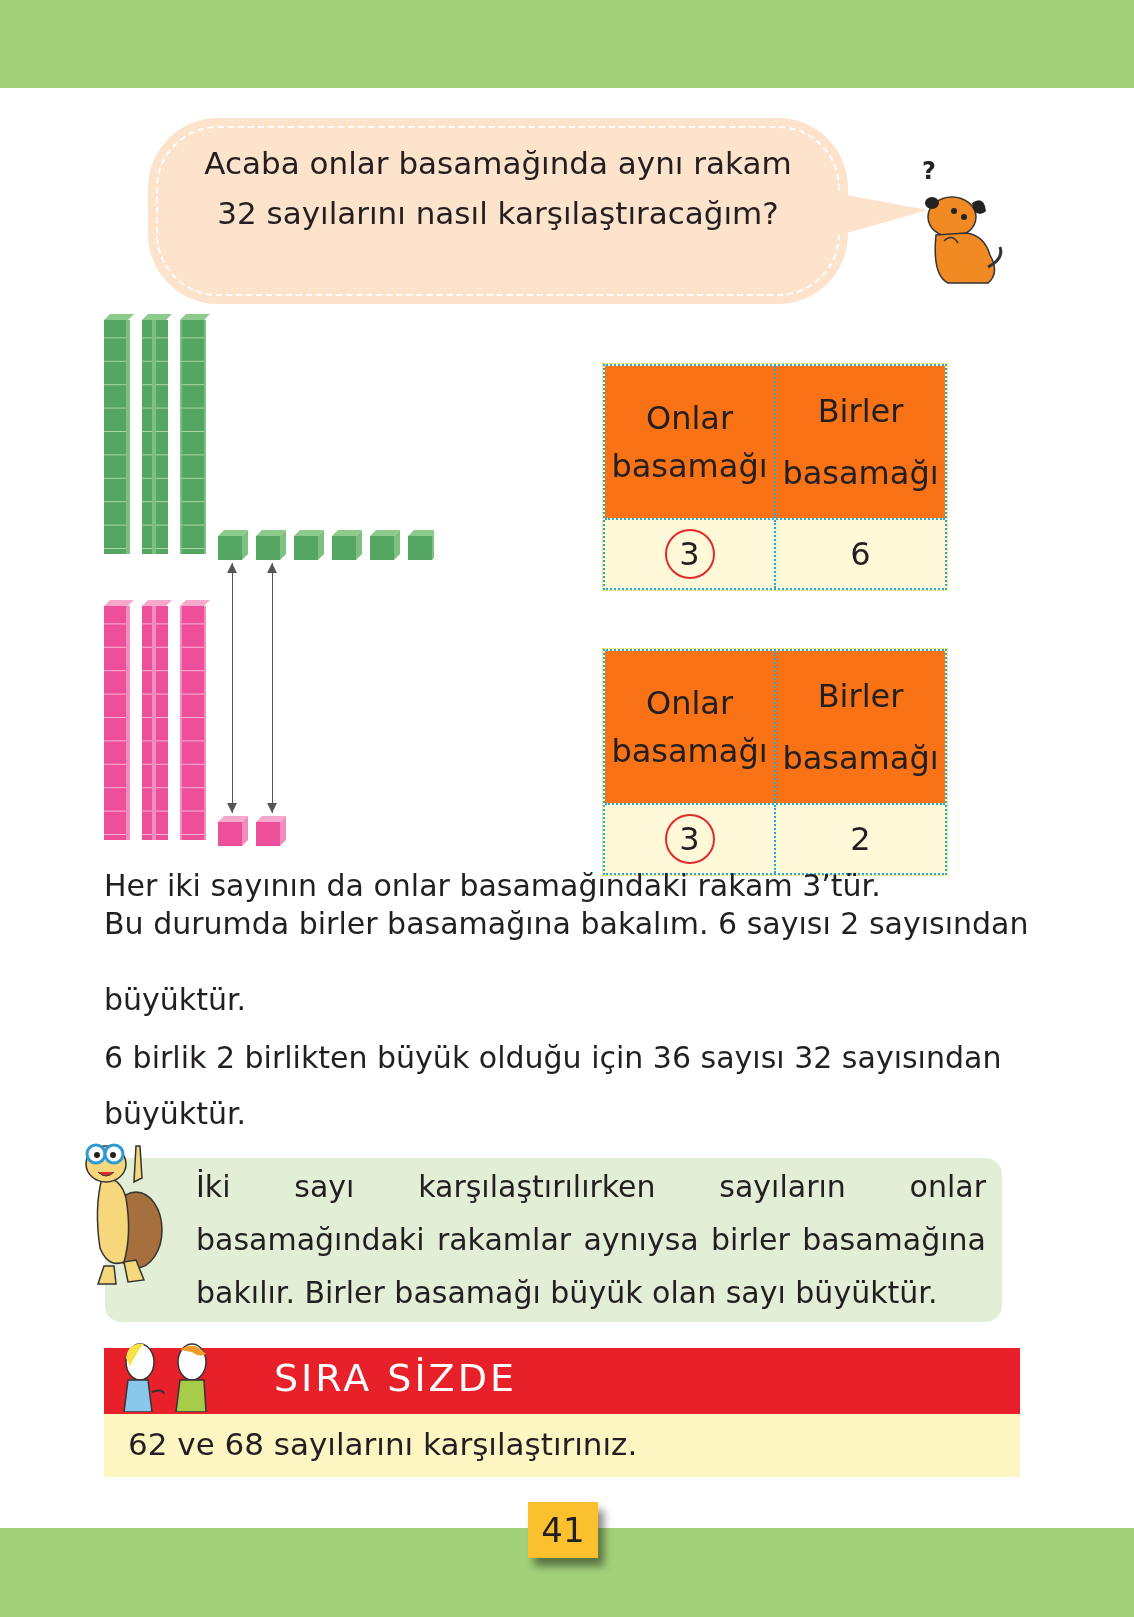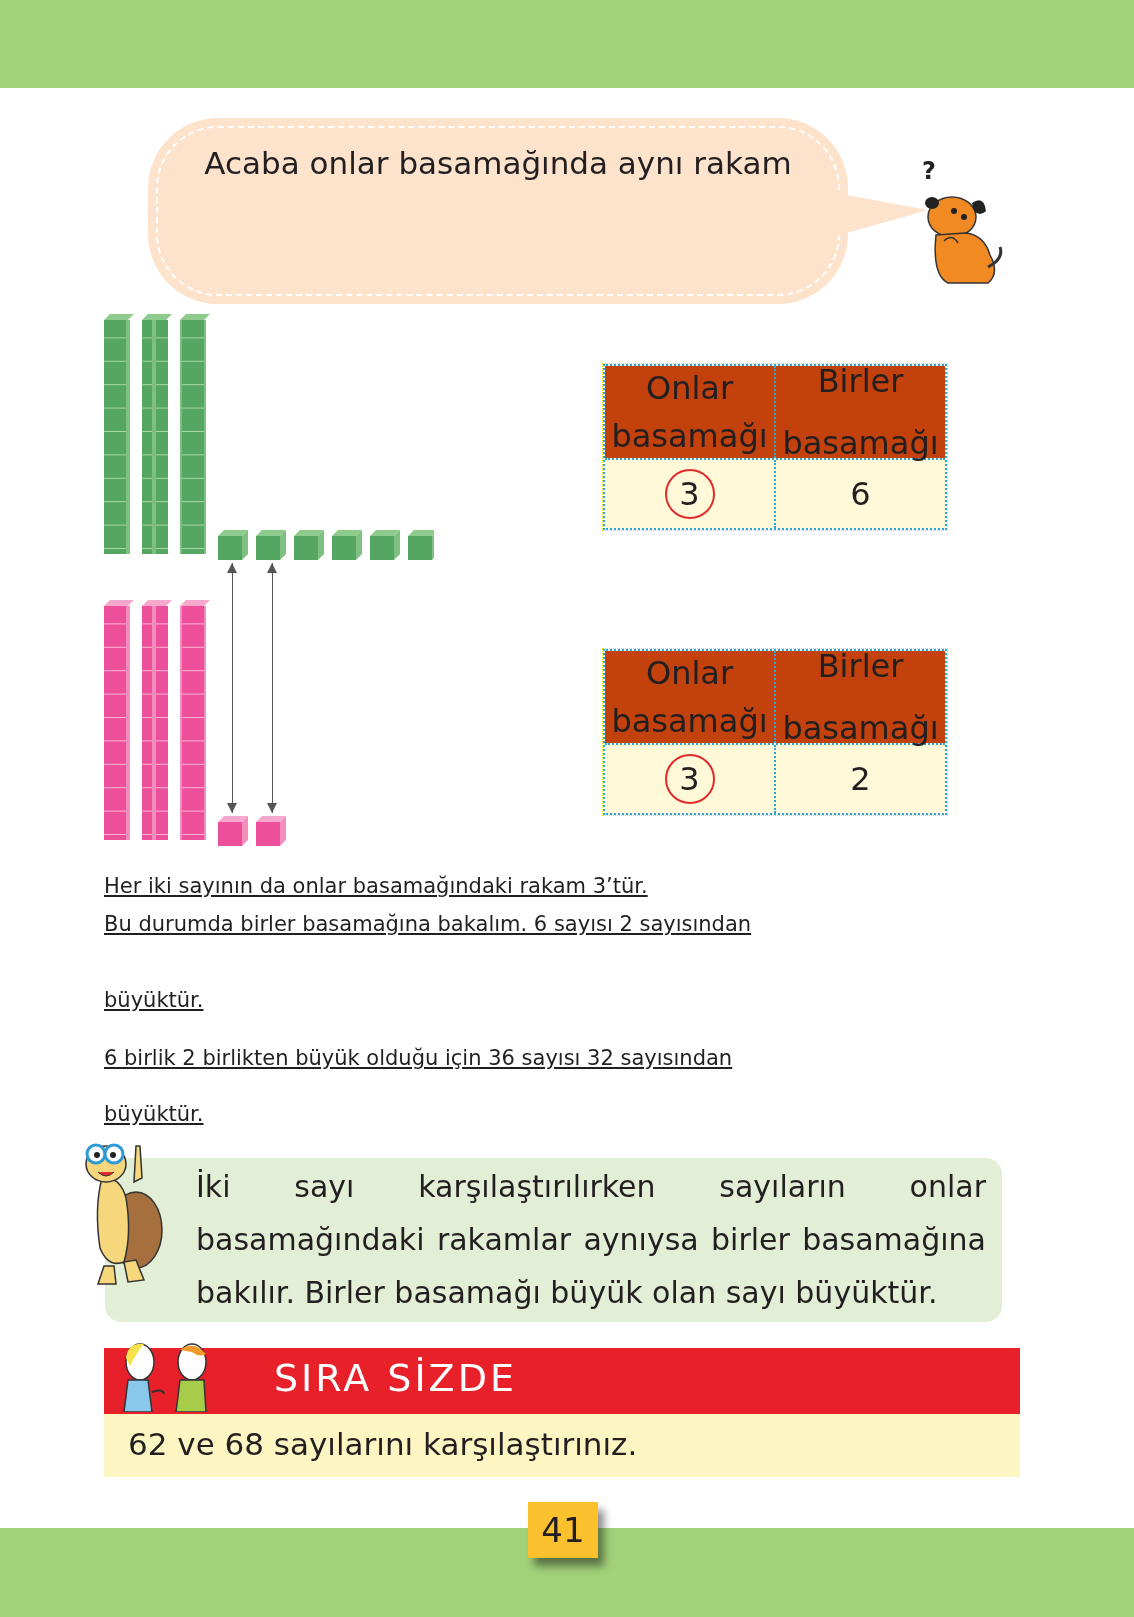--- a/index.html
+++ b/index.html
@@ -21,29 +21,29 @@
   
   .blocks{position:absolute;}
   .arrow{position:absolute;width:1px;background:#555;}
   .arrow::before,.arrow::after{content:"";position:absolute;left:-5px;width:0;height:0;border-left:5px solid transparent;border-right:5px solid transparent;}
   .arrow::before{top:0;border-bottom:10px solid #555;}
   .arrow::after{bottom:0;border-top:10px solid #555;}
 
   
   .pv-table{position:absolute;width:340px;border:2px dotted #27a9d6;outline:1px dotted #f2e100;}
   .pv-row{display:flex;}
-  .pv-head{background:#c2410c;height:92px;}
+  .pv-head{background:#f97316;height:152px;}
   .pv-val{background:#fff9da;height:68px;}
   .pv-cell{flex:1;display:flex;flex-direction:column;align-items:center;justify-content:center;font-size:32px;line-height:48px;}
   .pv-cell + .pv-cell{border-left:2px dotted #27a9d6;gap:14px;}
   .pv-head + .pv-val{border-top:2px dotted #27a9d6;}
   .circled{display:inline-flex;align-items:center;justify-content:center;width:46px;height:46px;border:2px solid #e02b2b;border-radius:50%;}
 
   
-  .para{position:absolute;left:104px;font-size:21px;line-height:56px;white-space:nowrap;text-decoration:underline;}
+  .para{position:absolute;left:104px;font-size:30px;line-height:56px;white-space:nowrap;}
 
   
   .rule-box{position:absolute;left:105px;top:1158px;width:897px;height:164px;background:#e2eed6;border-radius:16px;}
   .rule-text{position:absolute;left:196px;top:1160px;width:790px;font-size:30px;line-height:53px;text-align:justify;}
   .turtle{position:absolute;left:80px;top:1138px;width:84px;height:150px;}
 
   
   .sira-header{position:absolute;left:104px;top:1348px;width:916px;height:66px;background:#e8202a;}
   .sira-title{position:absolute;left:170px;top:8px;font-size:38px;font-weight:normal;color:#fff;letter-spacing:3px;}
   .sira-body{position:absolute;left:104px;top:1414px;width:916px;height:63px;background:#fdf6c3;}
@@ -56,20 +56,21 @@
 </head>
 <body>
 
 <div class="top-band"></div>
 
 <div class="bubble">
   <div class="bubble-body"></div>
   <div class="bubble-tail"></div>
   <div class="bubble-text">
     <div>Acaba onlar basamağında aynı rakam</div>
+    <div>32 sayılarını nasıl karşılaştıracağım?</div>
   </div>
 </div>
 
 <svg class="dog" viewBox="0 0 90 135">
   <text x="4" y="24" font-size="24" font-weight="bold" fill="#222" font-family="DejaVu Sans, sans-serif">?</text>
   <ellipse cx="34" cy="62" rx="24" ry="20" fill="#f28a24" stroke="#333" stroke-width="1.5"></ellipse>
   <ellipse cx="14" cy="48" rx="7" ry="6" fill="#222"></ellipse>
   <circle cx="36" cy="56" r="3" fill="#222"></circle>
   <circle cx="46" cy="62" r="3" fill="#222"></circle>
   <path d="M54 48 Q66 40 68 56 Q62 62 56 56 Z" fill="#222"></path>

